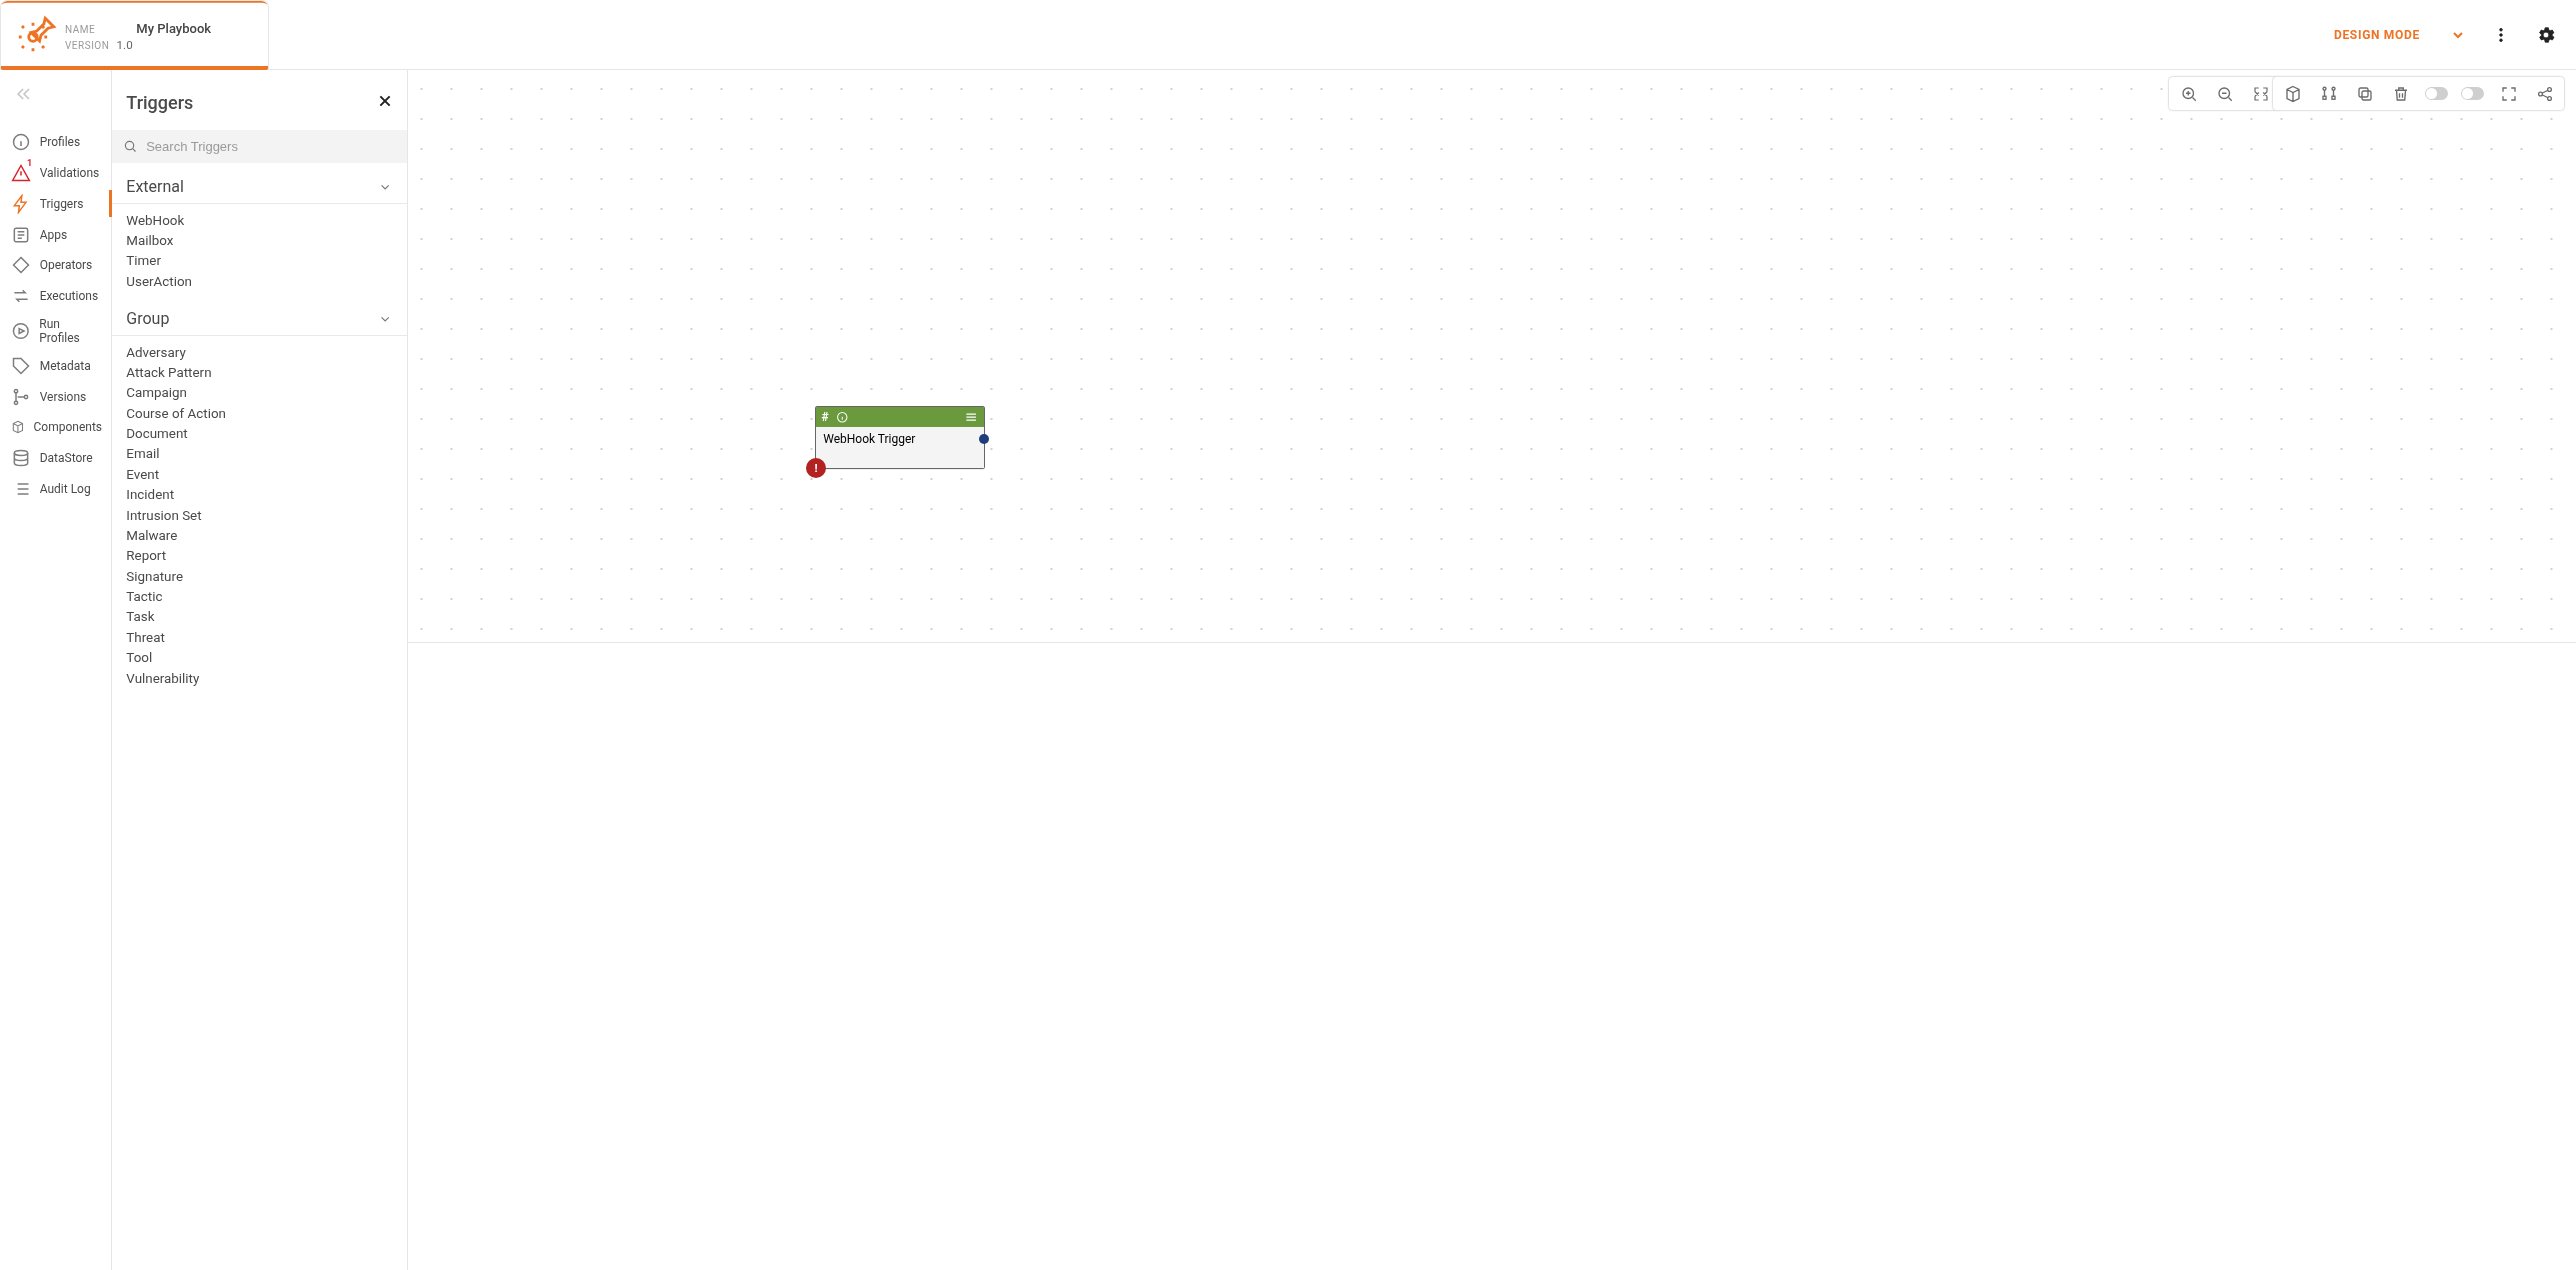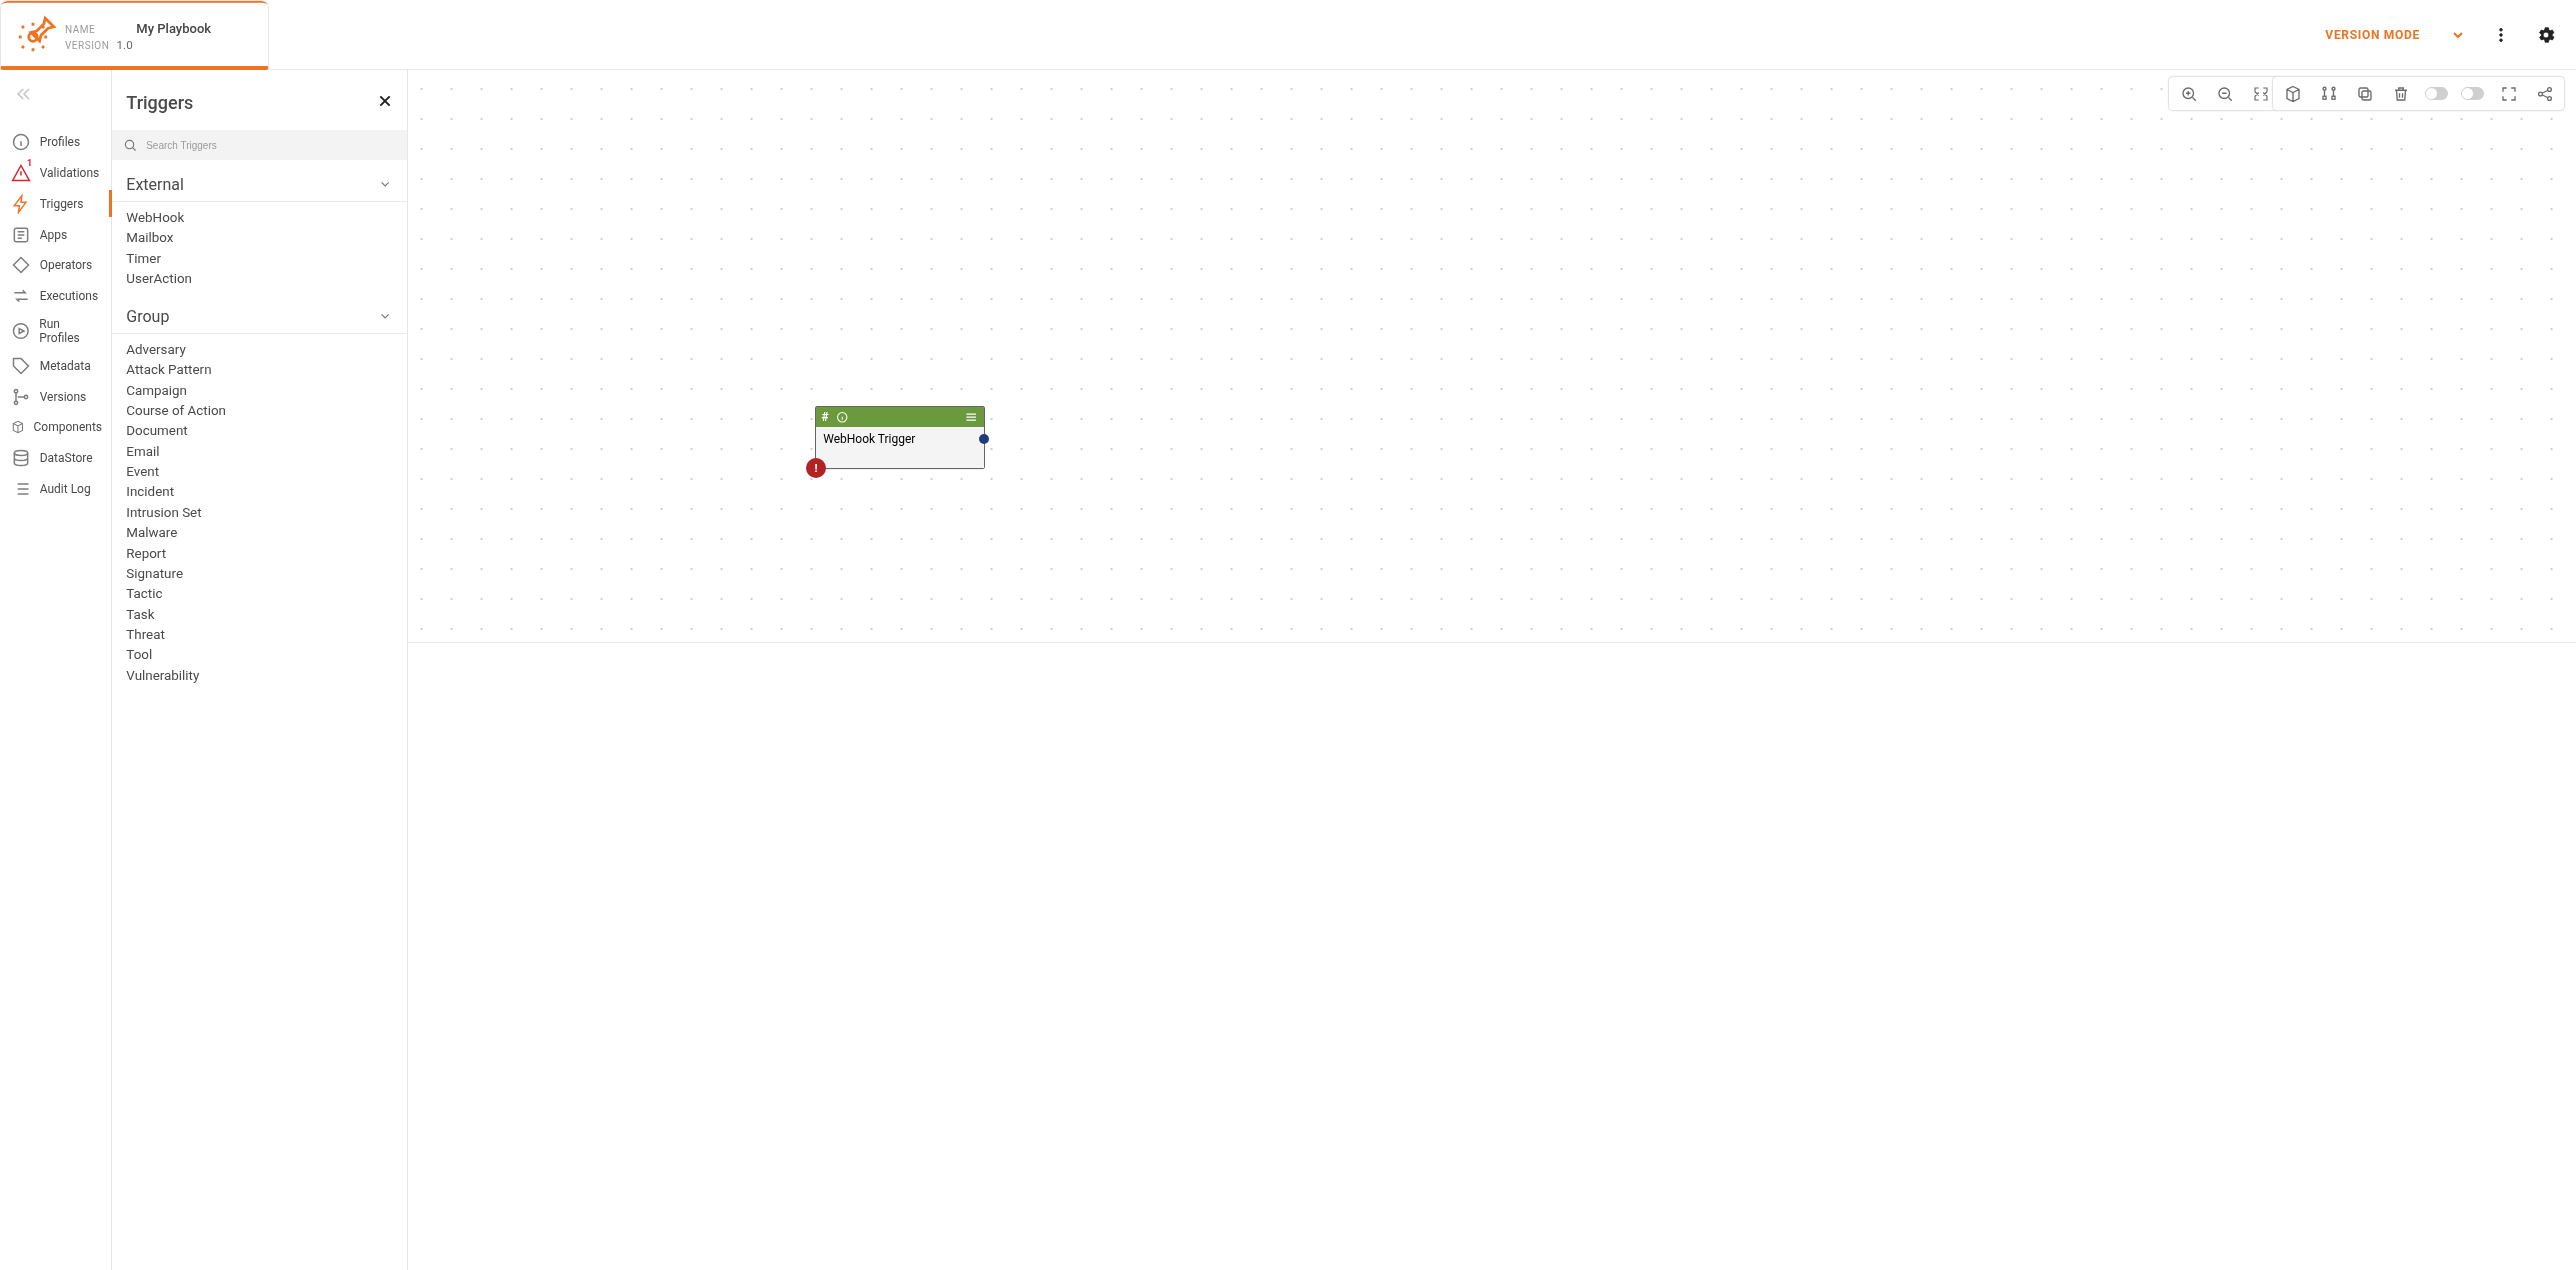--- a/index.html
+++ b/index.html
@@ -68,21 +68,21 @@
     display:flex; align-items:center; justify-content:space-between;
     padding:20px 14.3px 16px 14.3px;
   }
   .panel-head h2 { margin:0; font-size:18px; font-weight:500; color:#4a4a4a; }
   .close-x { font-size:20px; font-weight:700; color:#333; cursor:pointer; }
   .search-row {
     display:flex; align-items:center; gap:7.2px; background:#f3f3f3;
     padding:8px 10.7px; margin:0;
   }
   .search-row input {
-    border:none; background:transparent; outline:none; font-size:10px; color:#444; flex:1;
+    border:none; background:transparent; outline:none; font-size:13px; color:#444; flex:1;
   }
   .search-row input::placeholder { color:#9a9a9a; }
   .panel-body {
     overflow:auto; padding:1.8px 0 10.7px 0;
   }
   .group-head {
     display:flex; align-items:center; justify-content:space-between;
     padding:12.5px 14.3px 7.2px 14.3px; border-bottom:0.9px solid #e9e9e9;
     font-size:16px; color:#4a4a4a; cursor:pointer;text-align:center;
   }
@@ -166,21 +166,21 @@
       </span>
     </div>
     <div class="tab-meta">
       <div><span class="label">NAME</span><span class="val">My Playbook</span></div>
       <div><span class="label">VERSION</span><span style="color:#666;font-size:11.6px">1.0</span></div>
     </div>
   </div>
   <div class="header-spacer"></div>
   <div class="header-right">
     <div class="mode-btn">
-      <span>VERSION MODE</span>
+      <span>DESIGN MODE</span>
       <svg width="16" height="16" viewBox="0 0 24 24" fill="none" stroke-width="3">
           <path d="M6 9l6 6 6-6"></path>
         </svg>
     </div>
     <div class="icon-btn">
       <svg width="18" height="18" viewBox="0 0 24 24" fill="#222">
           <circle cx="12" cy="5" r="1.8"></circle>
           <circle cx="12" cy="12" r="1.8"></circle>
           <circle cx="12" cy="19" r="1.8"></circle>
         </svg>

